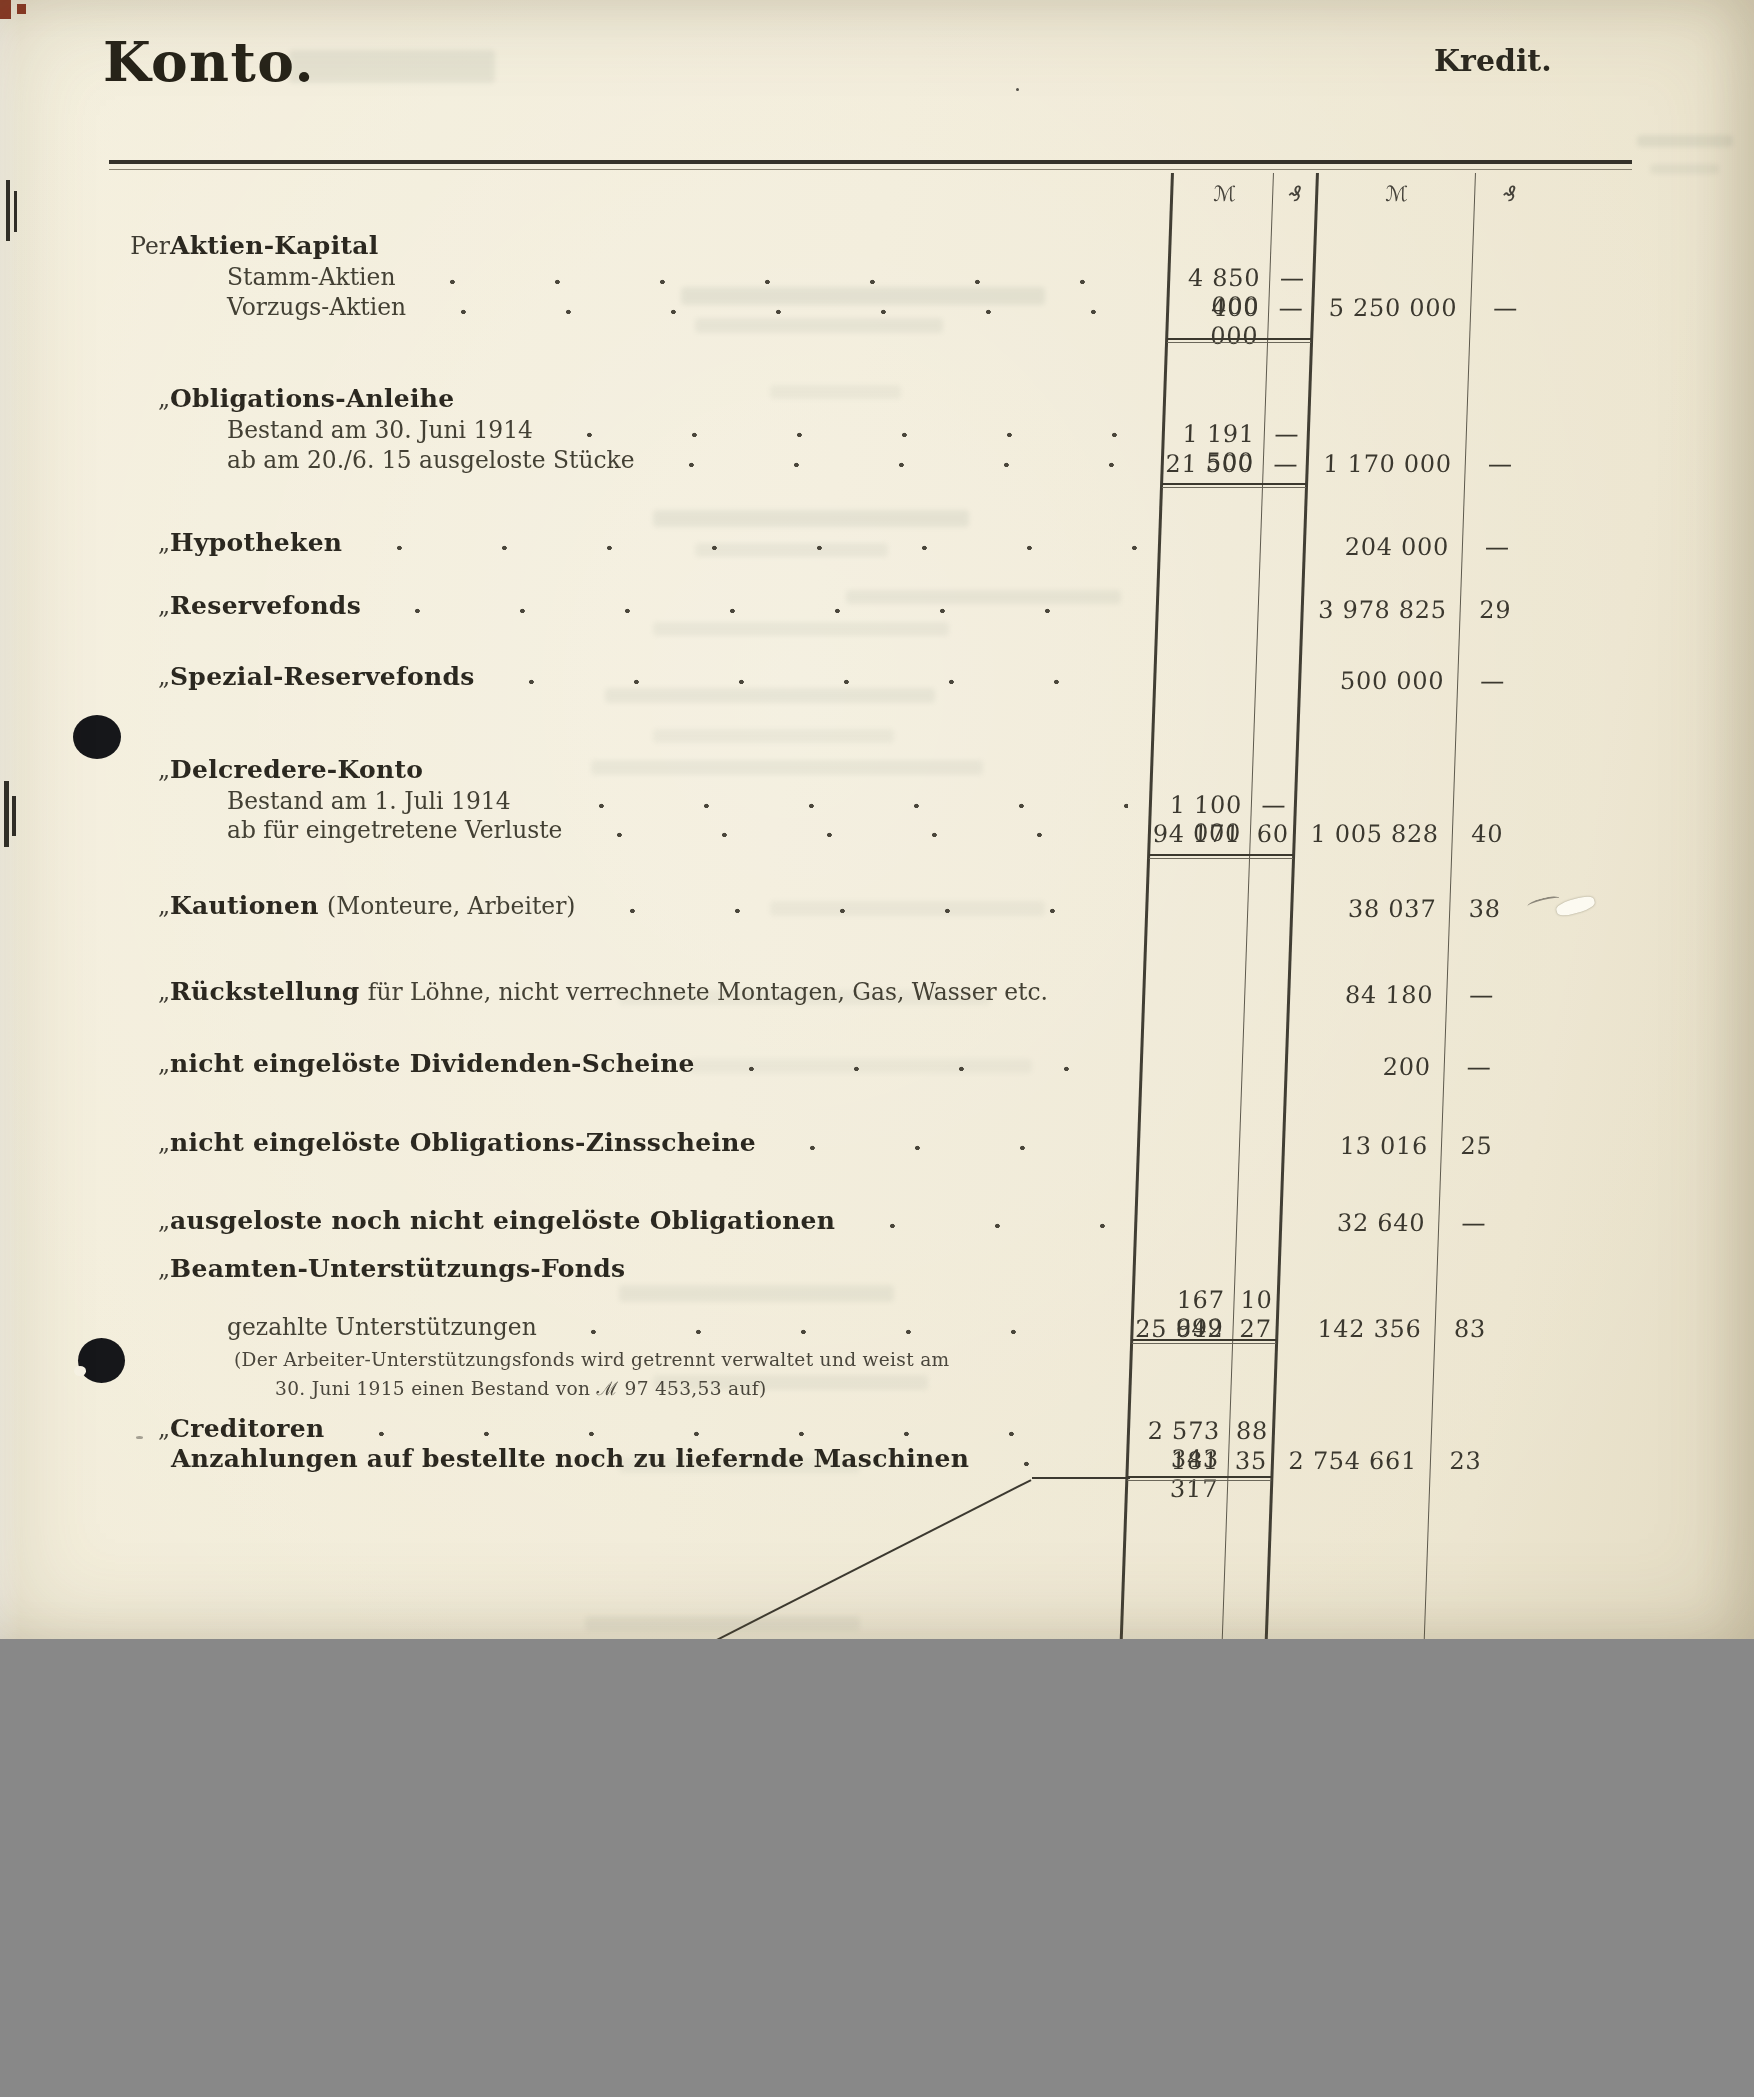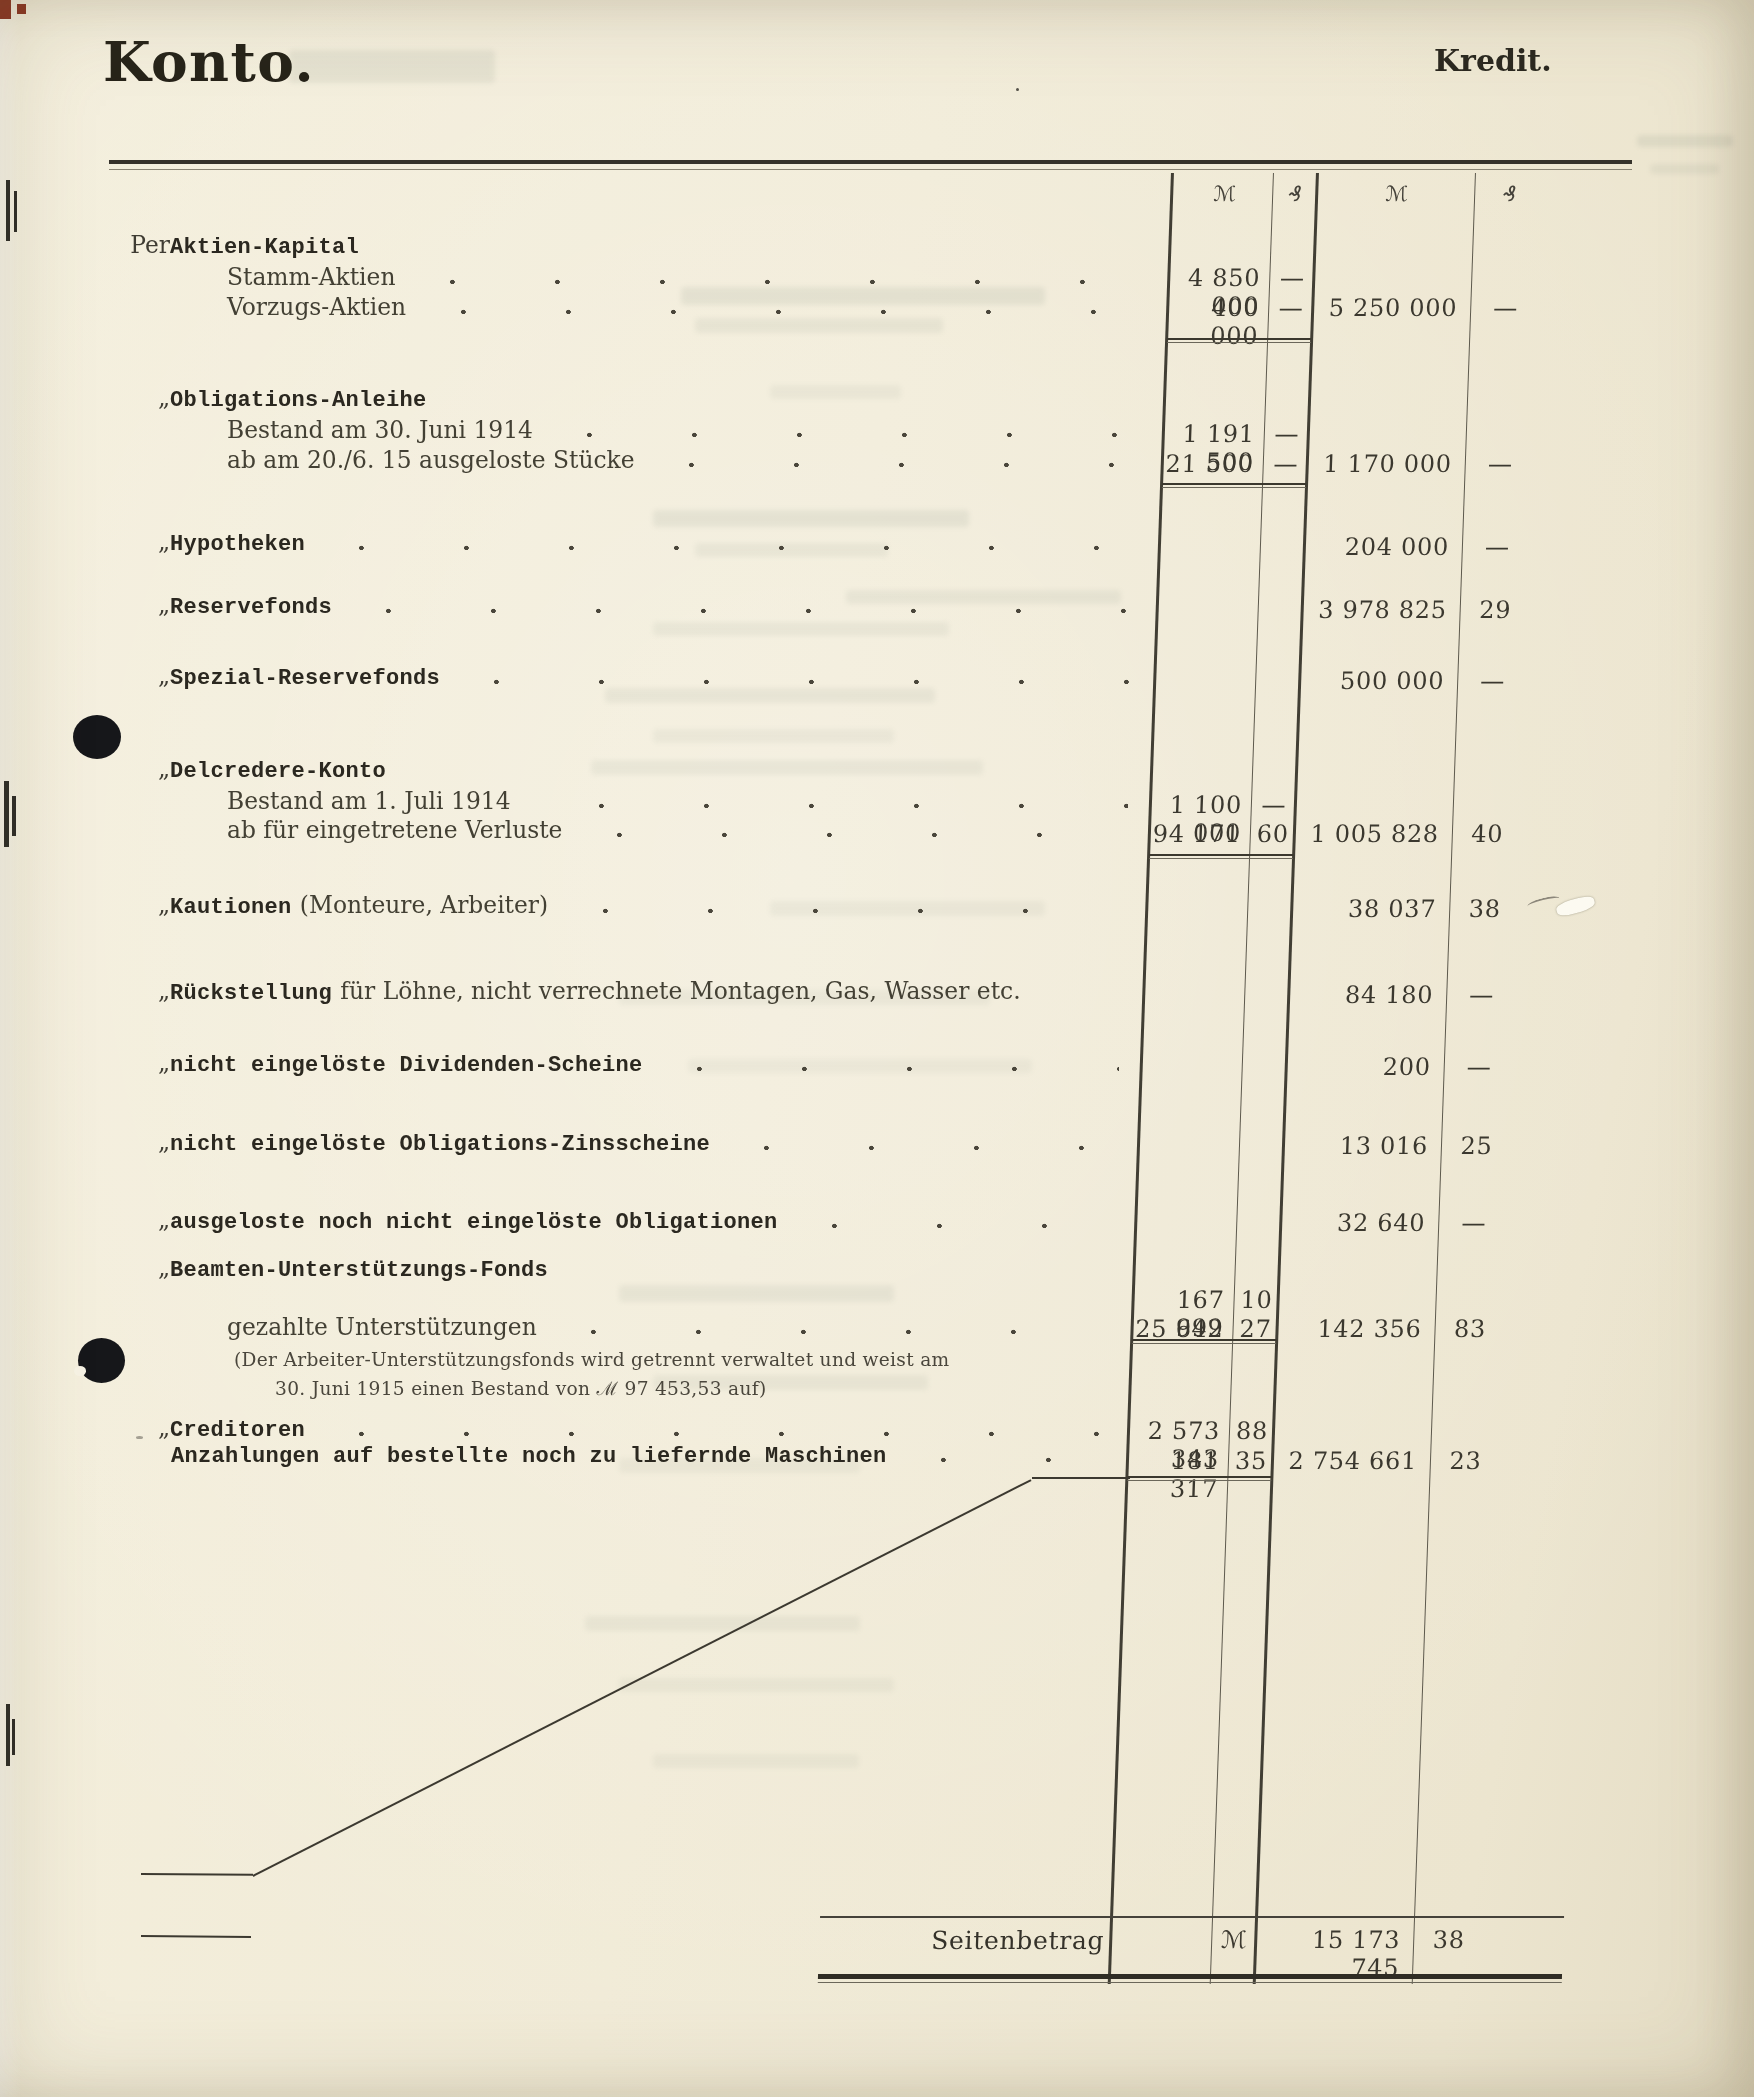--- a/index.html
+++ b/index.html
@@ -1,33 +1,33 @@
 <!DOCTYPE html>
 <html style="font-size:11px"><head>
 <meta charset="utf-8">
 <style>
   html,body{margin:0;padding:0;background:#888;}
   #page{
     position:relative;
-    width:1754px;height:2097px;
+    width:1754px;height:1639px;
     background:
       radial-gradient(ellipse 1513px 1788px at 45% 42%, rgba(255,255,255,.25), rgba(0,0,0,0) 70%),
       linear-gradient(100deg,#f4efdd 0%,#f1ebd7 45%,#ece5cf 85%,#e4dcc4 100%);
     overflow:hidden;
     font-family:"DejaVu Serif","Liberation Serif",serif;
     color:#3d3a31;
   }
   #page::after{content:"";position:absolute;inset:0;pointer-events:none;
     box-shadow:inset 0 0 96px rgba(110,95,60,.22), inset -20.6px 0 41px rgba(90,75,45,.12);}
   .edgeL{position:absolute;left:0;top:0;width:20.6px;height:2097px;
     background:linear-gradient(90deg,#f9f6ec, rgba(249,246,236,0));}
   
   .line{position:absolute;display:flex;align-items:baseline;white-space:nowrap;}
   .pfx{flex:0 0 43px;font-size:23.4px;color:#3f3c33;text-align:right;}
-  .b{font-weight:bold;font-size:22px;color:#2b2820;letter-spacing:0.3px;font-family:Liberation Mono, monospace;}
+  .b{font-weight:bold;font-size:25px;color:#2b2820;letter-spacing:0.3px;}
   .r{font-size:23.4px;color:#434034;}
   .lead{flex:1 1 auto;align-self:flex-end;height:8.3px;margin:0 8.3px 4.8px 23.4px;
     background-image:radial-gradient(circle at 3.4px 4.1px,#4a463b 2.1px,rgba(0,0,0,0) 2.6px);
     background-size:105px 8.3px;background-repeat:repeat-x;background-position:30px 0;}
   .noteline{position:absolute;font-size:18.6px;color:#4a463c;letter-spacing:0.3px;white-space:nowrap;}
   
   .title{position:absolute;left:103px;top:29px;font-size:55px;font-weight:bold;
     color:#262319;letter-spacing:1.4px;}
   .corner{position:absolute;left:1434px;top:43px;font-size:30px;font-weight:bold;color:#2b2820;}
   

